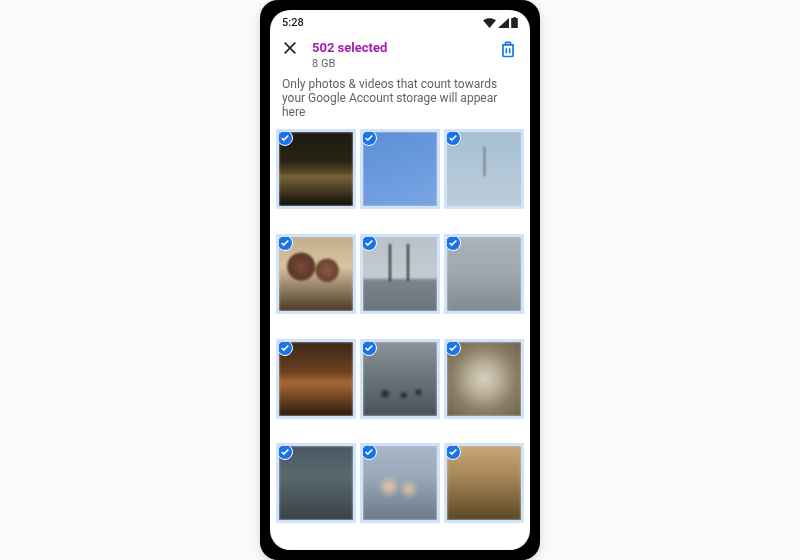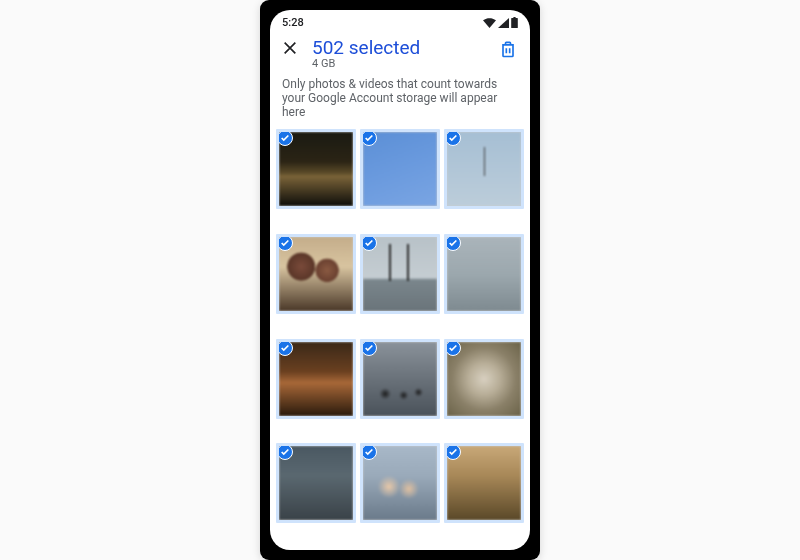--- a/index.html
+++ b/index.html
@@ -10,21 +10,21 @@
       display: flex;
       align-items: center;
       justify-content: center;
       font-family: Roboto, -apple-system, sans-serif;
       overflow: hidden;
     }
     .phone {
       width: 280px;
       height: 560px;
       background: #000;
-      border-radius: 9px;
+      border-radius: 18px;
       padding: 10px;
       box-shadow: 0 2px 8px rgba(0,0,0,.15);
       position: relative;
     }
     .screen {
       width: 100%;
       height: 100%;
       background: #fff;
       border-radius: 20px;
       overflow: hidden;
@@ -50,23 +50,23 @@
     .close-btn {
       font-size: 18px;
       line-height: 20px;
       color: #202124;
       cursor: pointer;
       flex-shrink: 0;
       margin-top: 1px;
     }
     .header-text { flex: 1; }
     .title {
-      font-size: 19px;
-      font-weight: 400;
-      color: #1d4ed8;
+      font-size: 13px;
+      font-weight: 700;
+      color: #a21caf;
       line-height: 18px;
     }
     .subtitle {
       font-size: 11px;
       color: #5f6368;
       line-height: 14px;
     }
     .trash-btn {
       color: #1a73e8;
       cursor: pointer;
@@ -155,21 +155,21 @@
     </div>
 
     <div class="header">
       <div class="close-btn">
         <svg width="16" height="16" viewBox="0 0 24 24">
             <path stroke="#202124" stroke-width="2.5" fill="none" d="M4 4L20 20M20 4L4 20"></path>
           </svg>
       </div>
       <div class="header-text">
         <div class="title">502 selected</div>
-        <div class="subtitle">4 GB</div>
+        <div class="subtitle">8 GB</div>
       </div>
       <div class="trash-btn">
         <svg width="20" height="20" viewBox="0 0 24 24">
             <path fill="none" stroke="#1a73e8" stroke-width="2" d="M5 7h14M9 7V5a1 1 0 011-1h4a1 1 0 011 1v2M6 7v13a1 1 0 001 1h10a1 1 0 001-1V7M10 11v6M14 11v6"></path>
           </svg>
       </div>
     </div>
 
     <div class="notice">Only photos &amp; videos that count towards your Google Account storage will appear here</div>
 

